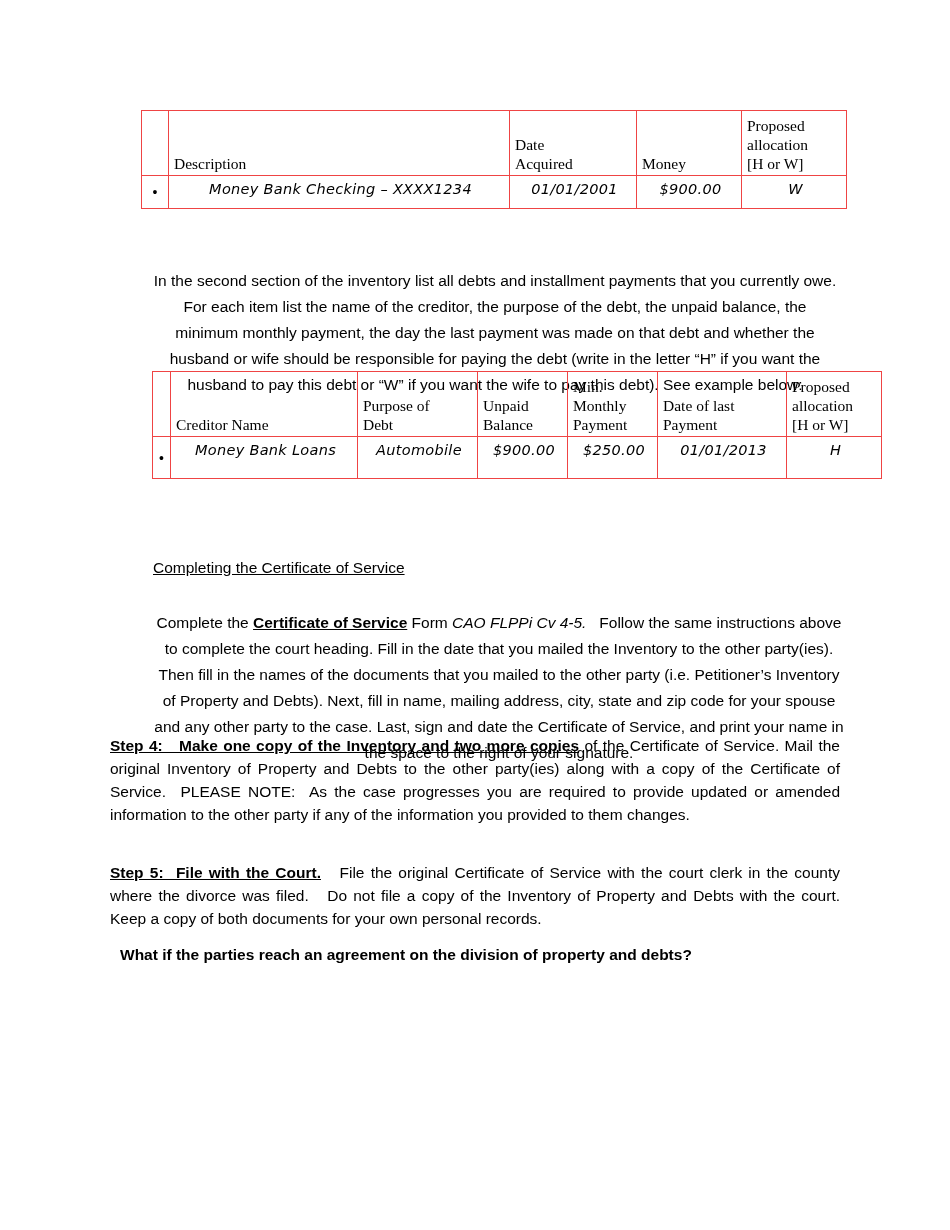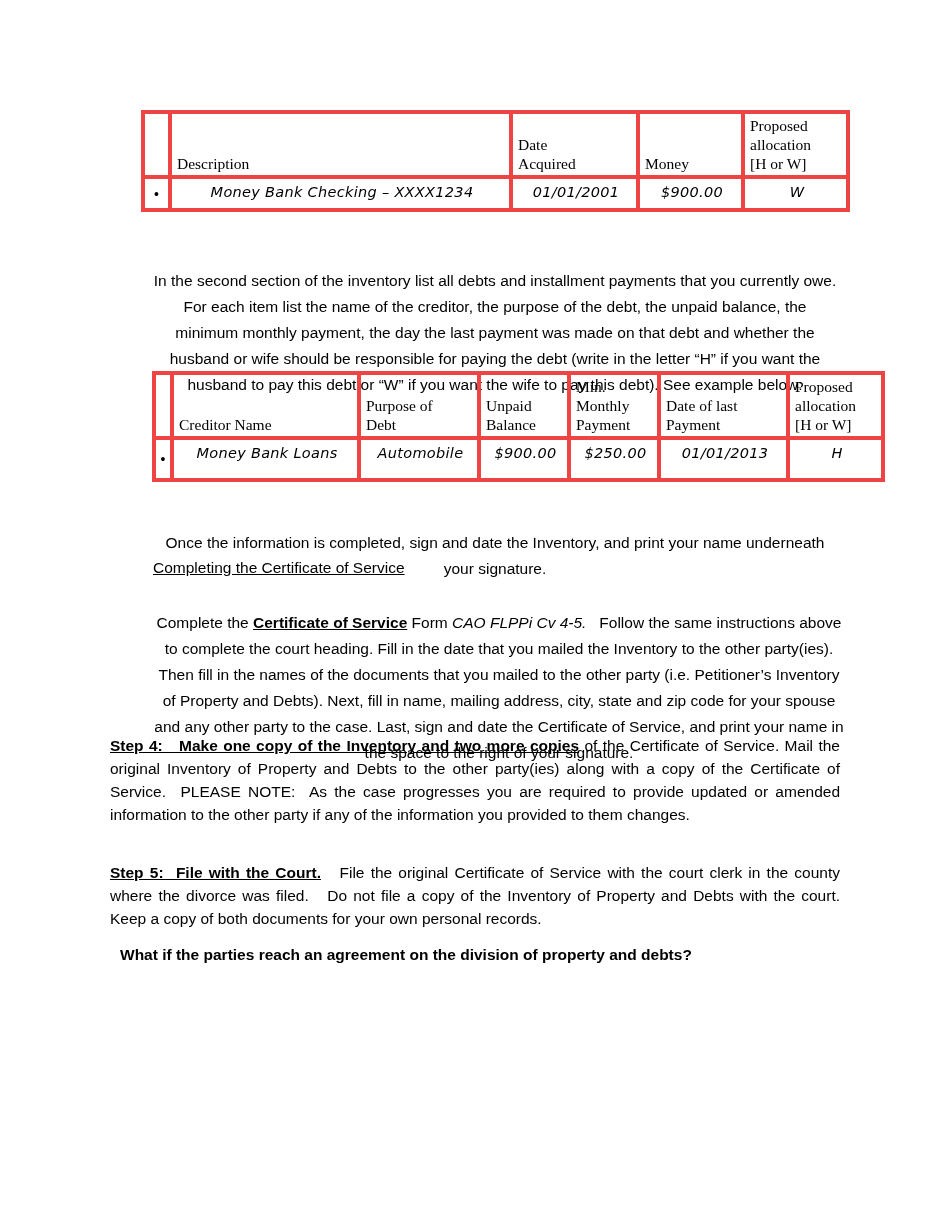--- a/index.html
+++ b/index.html
@@ -45,21 +45,21 @@
     font-weight: bold;
     line-height: 20px;
   }
 
   
   table.doc-table {
     border-collapse: collapse;
     table-layout: fixed;
   }
   table.doc-table td {
-    border: 4px solid #ef4444;
+    border: 1px solid #ef4444;
     overflow: hidden;
   }
   td.hdr {
     font-family: "Liberation Serif", serif;
     font-size: 15.5px;
     line-height: 19px;
     vertical-align: bottom;
     padding: 2px 3px 2px 5px;
     white-space: pre-line;
   }
@@ -152,21 +152,20 @@
         <td class="hand">Money Bank Loans</td>
         <td class="hand">Automobile</td>
         <td class="hand">$900.00</td>
         <td class="hand">$250.00</td>
         <td class="hand">01/01/2013</td>
         <td class="hand">H</td>
       </tr>
     </tbody>
   </table>
 
-  <div class="para abs" style="left:153px; top:498px; width:684px;">Once the information is completed, sign and date the Inventory, and print your name underneath your signature.</div>
 
   <div class="abs" style="left:153px; top:558px; width:692px;">
     <div class="section-heading">Completing the Certificate of Service</div>
     <div class="para"><span>Complete the </span><span class="bold-inline">Certificate of Service</span><span> Form </span><span class="italic-inline">CAO FLPPi Cv 4-5.</span><span>   Follow the same instructions above to complete the court heading. Fill in the date that you mailed the Inventory to the other party(ies).   Then fill in the names of the documents that you mailed to the other party (i.e. Petitioner’s Inventory of Property and Debts). Next, fill in name, mailing address, city, state and zip code for your spouse and any other party to the case. Last, sign and date the Certificate of Service, and print your name in the space to the right of your signature.</span></div>
   </div>
 
   <div class="para-justified abs" style="left:110px; top:734px; width:730px;"><span class="bold-inline">Step 4:   Make one copy of the Inventory and two more copies</span><span> of the Certificate of Service. Mail the original Inventory of Property and Debts to the other party(ies) along with a copy of the Certificate of Service.  PLEASE NOTE:  As the case progresses you are required to provide updated or amended information to the other party if any of the information you provided to them changes.</span></div>
 
   <div class="para-justified abs" style="left:110px; top:861px; width:730px;"><span class="bold-inline">Step 5:  File with the Court.</span><span>   File the original Certificate of Service with the court clerk in the county where the divorce was filed.   Do not file a copy of the Inventory of Property and Debts with the court.   Keep a copy of both documents for your own personal records.</span></div>
 

